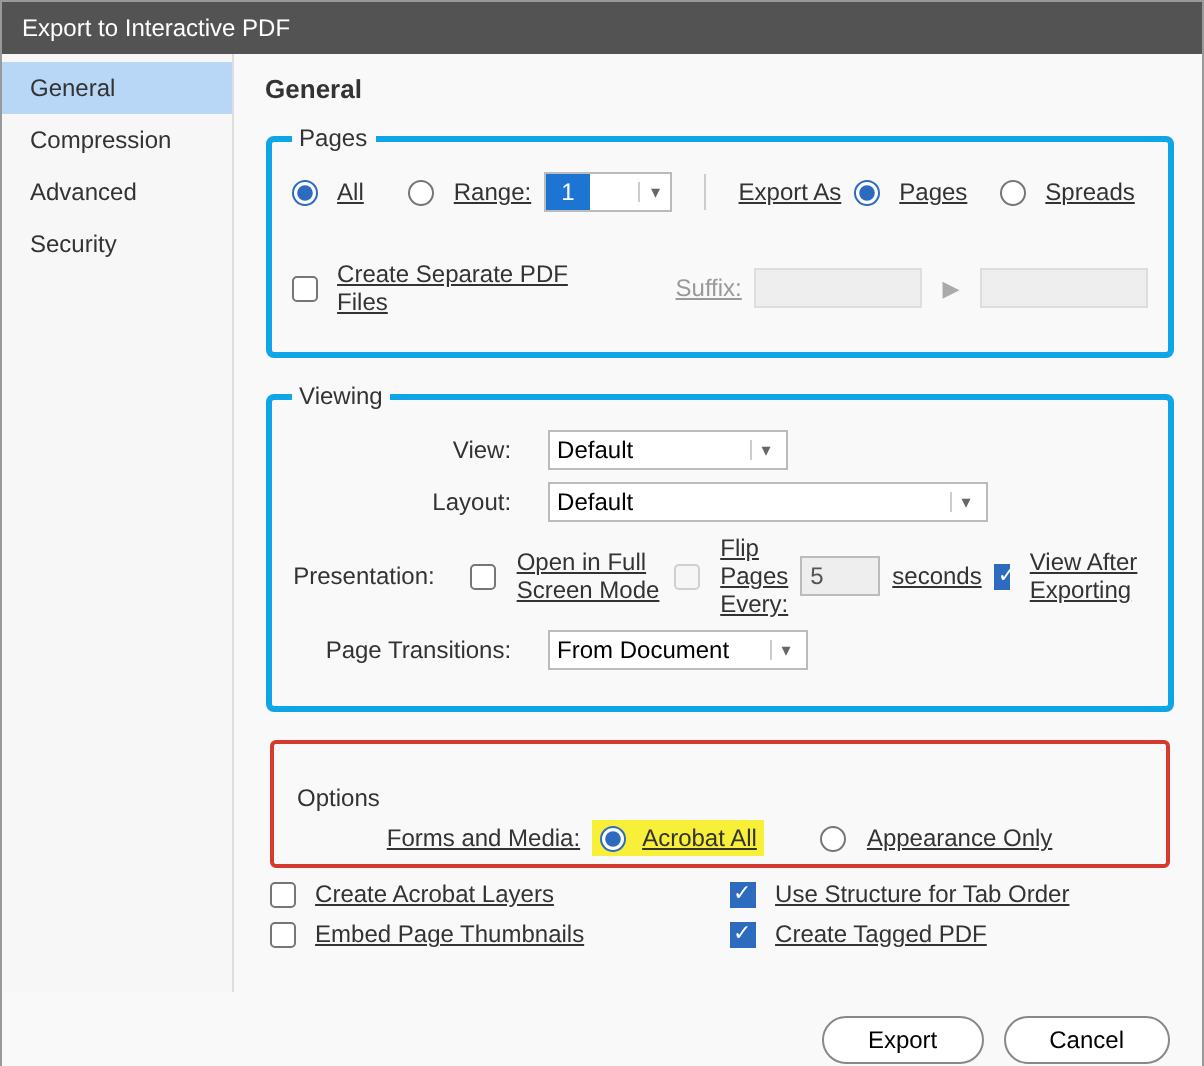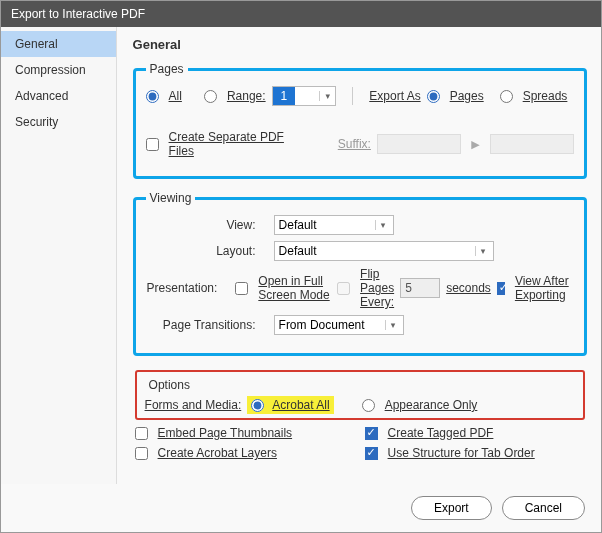--- a/index.html
+++ b/index.html
@@ -23,21 +23,21 @@
 .combo { display: inline-flex; align-items: center; border: 1px solid #bbb; height: 20px; background: #fff; }
 .combo input { border: none; outline: none; height: 18px; padding: 0 4px; }
 .combo .caret { width: 16px; text-align: center; color: #666; font-size: 9px; border-left: 1px solid #ccc; }
 .sel-text { background: #1e74d2; color: #fff; padding: 0 8px; display: inline-block; height: 18px; line-height: 18px; }
 .divider-v { width: 1px; height: 18px; background: #ccc; margin: 0 10px; }
 .suffix-input { background: #eee; border: 1px solid #ddd; width: 90px; height: 20px; }
 .arrow { color: #aaa; margin: 0 4px; font-size: 11px; }
 .disabled { color: #999; }
 .footer { display: flex; justify-content: flex-end; gap: 10px; padding: 12px 16px; background: #f9f9f9; }
 .btn { border: 1px solid #888; background: #fff; border-radius: 12px; padding: 4px 22px; cursor: pointer; font-size: 12px; }
-.highlight-box { border: 2px solid #d43a2f; border-radius: 3px; padding: 6px 8px 4px 8px; margin: -2px 0 6px 0; }
+.highlight-box { border: 2px solid #d43a2f; border-radius: 3px; padding: 20px 8px 4px 8px; margin: -2px 0 6px 0; }
 .hl-yellow { background: #f8ef39; padding: 2px 4px; display: inline-flex; align-items: center; gap: 4px; }
 .opt-grid { display: flex; gap: 30px; margin-bottom: 6px; }
 .view-row-label { width: 110px; text-align: right; display: inline-block; margin-right: 12px; }
 </style>
 </head>
 <body>
 
 <div class="window">
   <div class="titlebar">
     <span>Export to Interactive PDF</span>
@@ -124,49 +124,49 @@
           <div class="combo" style="width:130px">
             <input readonly="" style="width: 110px;" value="From Document">
             <span class="caret">▾</span>
           </div>
         </div>
       </fieldset>
 
       <fieldset style="border:none;padding:4px 2px;">
         <div class="highlight-box">
           <legend style="float:none;display:block;margin-bottom:4px;">Options</legend>
-          <div class="row" style="margin:0;">
+          <div class="row" style="margin:0;justify-content:center;">
             <label>Forms and Media:</label>
             <span class="hl-yellow">
               <input type="radio" checked="" style="">
               <label>Acrobat All</label>
             </span>
             <span style="width:16px"></span>
             <input type="radio" style="">
             <label>Appearance Only</label>
           </div>
         </div>
         <div class="opt-grid">
           <div class="row" style="margin:0;width:200px;">
             <input type="checkbox" style="">
+            <label>Create Acrobat Layers</label>
+          </div>
+          <div class="row" style="margin:0;">
+            <input type="checkbox" class="checked-box" checked="" style="">
+            <label>Use Structure for Tab Order</label>
+          </div>
+        </div>
+        <div class="opt-grid">
+          <div class="row" style="margin:0;width:200px;">
+            <input type="checkbox" style="">
             <label>Embed Page Thumbnails</label>
           </div>
           <div class="row" style="margin:0;">
             <input type="checkbox" class="checked-box" checked="" style="">
             <label>Create Tagged PDF</label>
-          </div>
-        </div>
-        <div class="opt-grid">
-          <div class="row" style="margin:0;width:200px;">
-            <input type="checkbox" style="">
-            <label>Create Acrobat Layers</label>
-          </div>
-          <div class="row" style="margin:0;">
-            <input type="checkbox" class="checked-box" checked="" style="">
-            <label>Use Structure for Tab Order</label>
           </div>
         </div>
       </fieldset>
     </div>
   </div>
   <div class="footer">
     <button class="btn">Export</button>
     <button class="btn">Cancel</button>
   </div>
 </div>

